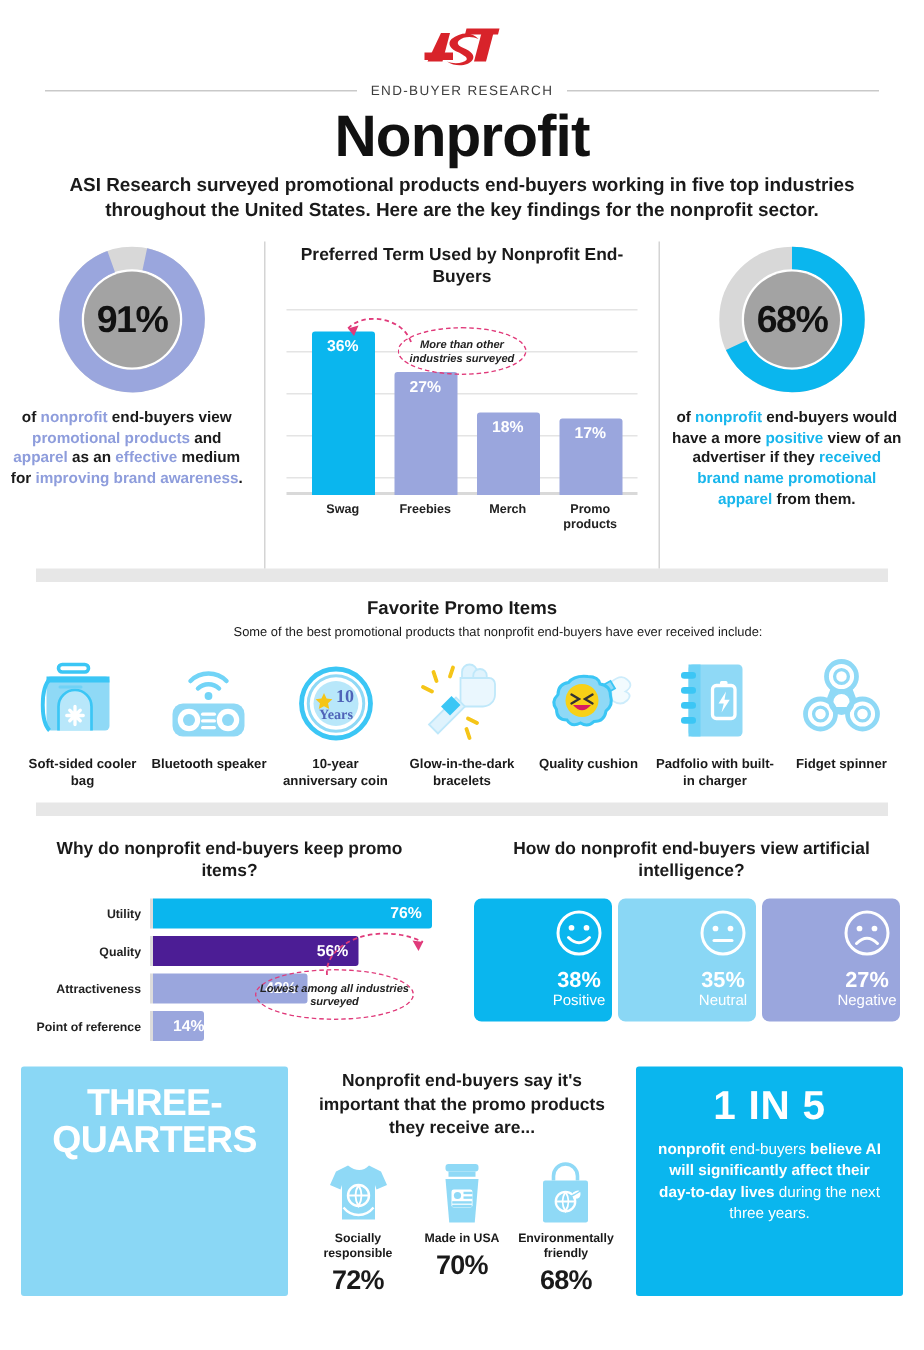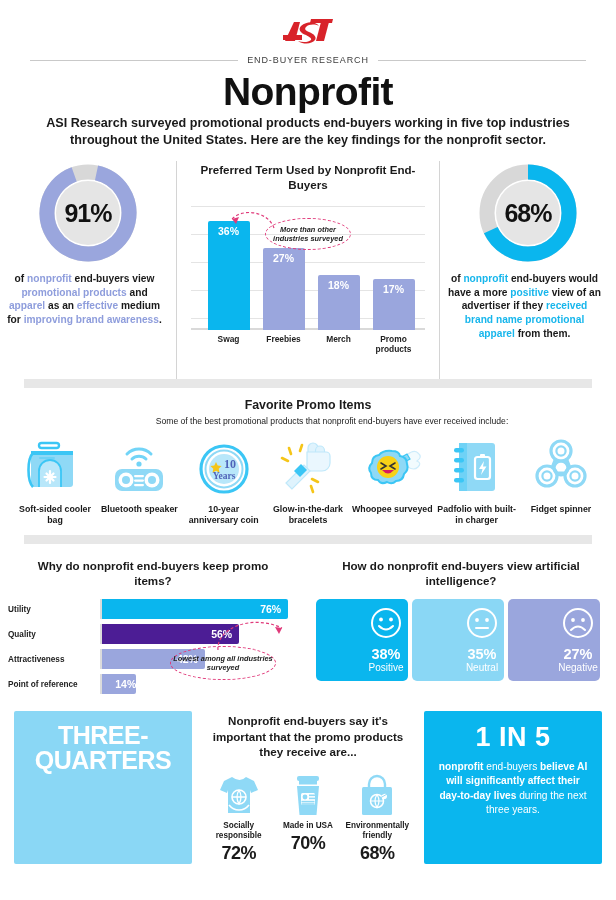--- a/index.html
+++ b/index.html
@@ -33,21 +33,21 @@
   
   .band{height:9px;background:#e7e7e7;margin:0 24px;}
 
   
   .row1{display:flex;margin-top:12px;height:218px;}
   .col-donut{width:176px;flex:0 0 176px;text-align:center;position:relative;}
   .col-bar{flex:1 1 auto;position:relative;border-left:1px solid #d4d4d4;border-right:1px solid #d4d4d4;}
   .donut-wrap{position:relative;width:100px;height:100px;margin:2px auto 0 auto;}
   .donut-hole{
     position:absolute;left:18px;top:18px;width:64px;height:64px;border-radius:50%;
-    background:#e5e5e5;display:flex;align-items:center;justify-content:center;
+    background:#a3a3a3;display:flex;align-items:center;justify-content:center;
   }
   .donut-val{font-size:25px;font-weight:bold;letter-spacing:-1px;color:#111;}
   .donut-cap{
     font-size:10.2px;line-height:1.33;font-weight:bold;margin:9px 14px 0 7px;color:#1a1a1a;
   }
   .hl-p{color:#8e9ddc;}
   .hl-c{color:#17b6ec;}
 
   
   .bar-title{
@@ -86,21 +86,21 @@
   .promo-ico{height:62px;display:flex;align-items:flex-end;justify-content:center;}
   .promo-lbl{font-size:8.8px;font-weight:bold;line-height:1.25;margin-top:7px;color:#1a1a1a;}
 
   
   .row3{display:flex;margin-top:10px;}
   .c3l{width:306px;flex:0 0 306px;position:relative;}
   .c3r{flex:1 1 auto;position:relative;}
   .sec-h{font-size:11.6px;font-weight:bold;text-align:center;line-height:1.3;margin:4px 24px 0 24px;}
   .hbars{margin:11px 8px 0 8px;position:relative;}
   .hbar-row{display:flex;align-items:center;height:20px;margin-bottom:5px;}
-  .hbar-lbl{width:86px;text-align:left;font-size:8.2px;font-weight:bold;padding-right:6px;color:#222;}
+  .hbar-lbl{width:86px;text-align:right;font-size:8.2px;font-weight:bold;padding-right:6px;color:#222;}
   .hbar-track{flex:1 1 auto;position:relative;height:20px;border-left:2px solid #dcdcdc;}
   .hbar-rect{height:20px;border-radius:0 2px 2px 0;display:flex;align-items:center;justify-content:flex-end;}
   .hbar-val{font-size:10.5px;font-weight:bold;color:#fff;padding-right:7px;}
   .hbar-val.inleft{padding-right:0;padding-left:7px;justify-content:flex-start;}
 
   
   .ai-tiles{display:flex;gap:4px;margin:11px 16px 0 10px;}
   .ai-tile{
     flex:1 1 0;height:82px;border-radius:5px;display:flex;flex-direction:column;
     align-items:center;justify-content:center;color:#fff;padding-left:48px;
@@ -305,21 +305,21 @@
           <svg width="60" height="60" viewBox="0 0 60 60">
             <path d="M45 18 q7-6 11-2 q5 4 -1 8 q5 2 1 6 q-4 4-10 0 z" fill="#f2fbfe" stroke="#cdecfb" stroke-width="1.2"></path>
             <path d="M36 22 l9-5 3 5 -9 5 z" fill="#8fd9f6" stroke="#3bc6f5" stroke-width="1.2"></path>
             <path d="M30 14 q7 0 8 5 q7 1 7 8 q2 6 -3 10 q-1 7 -8 7 q-4 4 -9 1 q-6 3 -9-2 q-7 0 -7-7 q-4 -5 1-10 q0-7 7-8 q4-5 13-4z" fill="#8fd9f6" stroke="#3bc6f5" stroke-width="2"></path>
             <circle cx="26" cy="30" r="11" fill="#f7d117"></circle>
             <path d="M19 26 l5 3 -5 3" fill="none" stroke="#333" stroke-width="1.6" stroke-linecap="round"></path>
             <path d="M33 26 l-5 3 5 3" fill="none" stroke="#333" stroke-width="1.6" stroke-linecap="round"></path>
             <path d="M20 33 q6 7 12 0 z" fill="#d81b60"></path>
           </svg>
         </div>
-        <div class="promo-lbl">Whoopee surveyed</div>
+        <div class="promo-lbl">Quality cushion</div>
       </div>
 
       <div class="promo-item">
         <div class="promo-ico">
           <svg width="60" height="60" viewBox="0 0 60 60">
             <rect x="12" y="6" width="36" height="48" rx="3" fill="#8fd9f6"></rect>
             <rect x="12" y="6" width="8" height="48" fill="#6fd2f6"></rect>
             <rect x="7" y="11" width="10" height="4.5" rx="2.2" fill="#3bc6f5"></rect>
             <rect x="7" y="21" width="10" height="4.5" rx="2.2" fill="#3bc6f5"></rect>
             <rect x="7" y="31" width="10" height="4.5" rx="2.2" fill="#3bc6f5"></rect>

